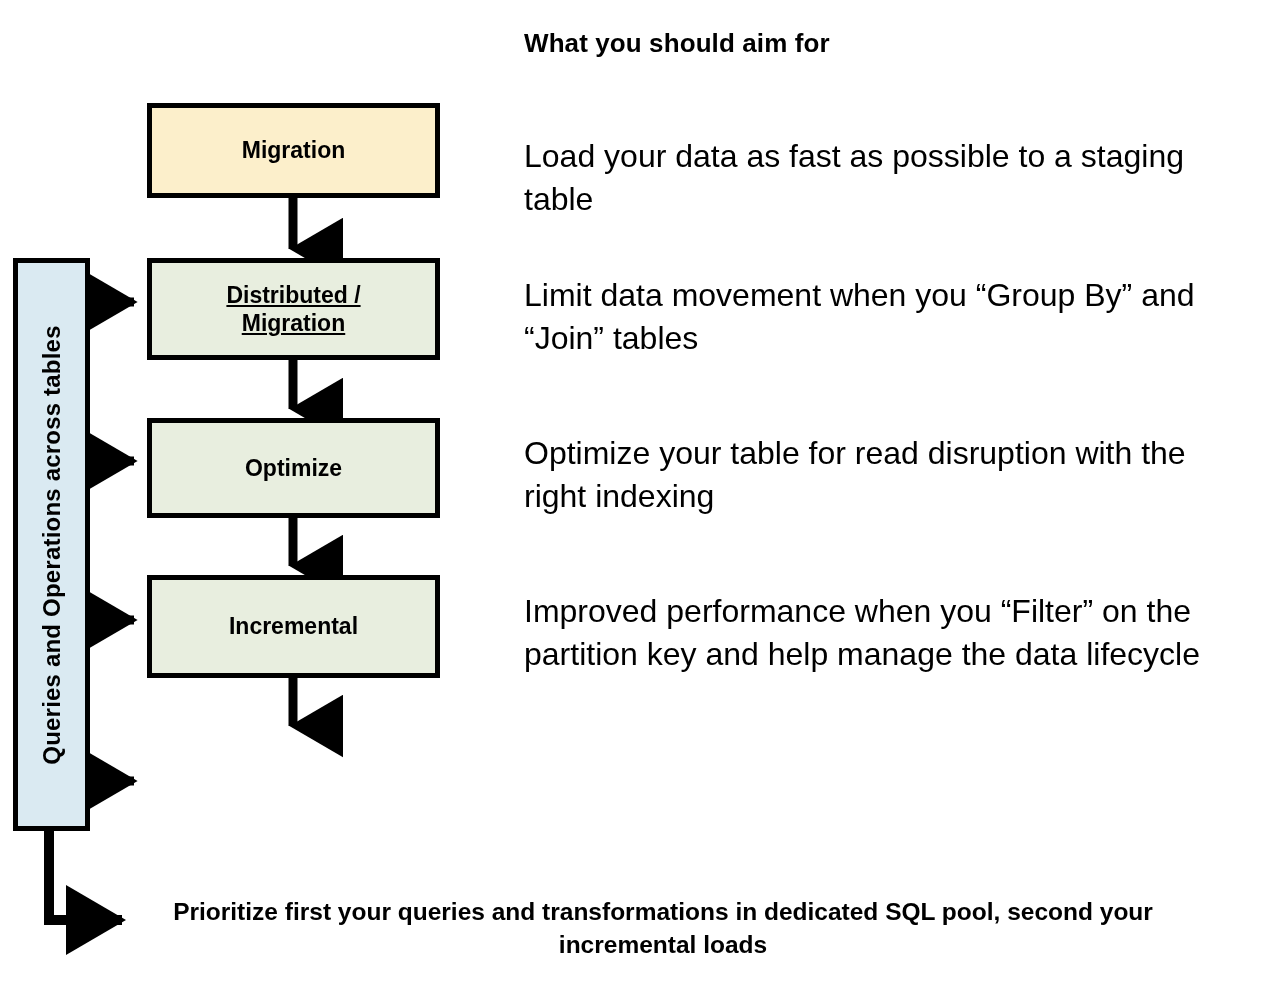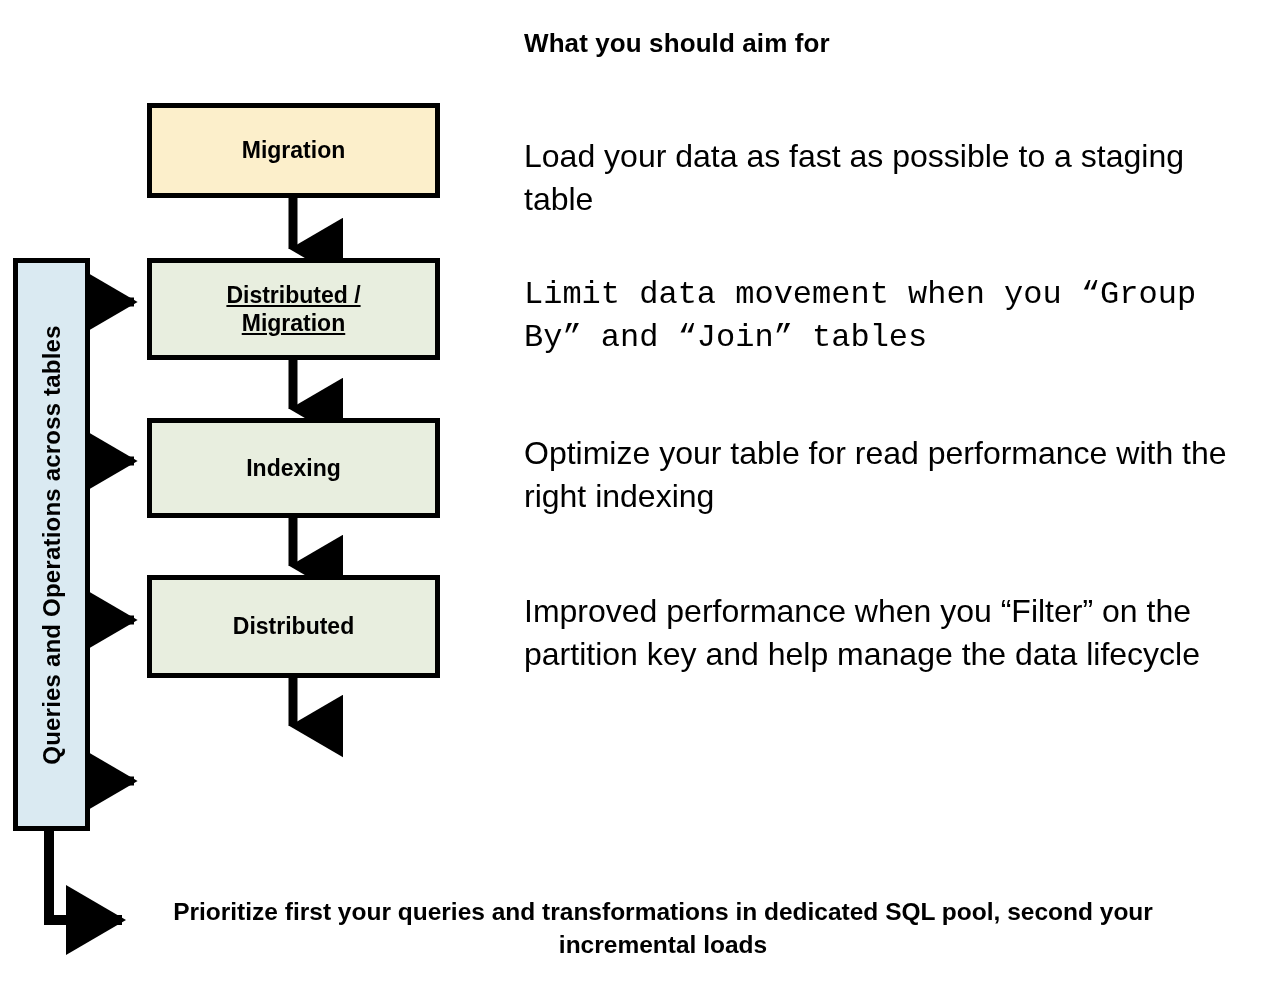--- a/index.html
+++ b/index.html
@@ -83,21 +83,21 @@
 
   
   .desc {
     position: absolute;
     left: 524px;
     width: 712px;
     font-size: 32px;
     line-height: 1.33;
   }
   .desc-1 { top: 135px; }
-  .desc-2 { top: 274px; font-family: Liberation Mono, monospace; }
+  .desc-2 { top: 274px; }
   .desc-3 { top: 432px; }
   .desc-4 { top: 590px; }
   .desc-5 { top: 770px; }
 
   
   .footer-note {
     position: absolute;
     left: 163px;
     top: 896px;
     width: 1000px;
@@ -158,28 +158,28 @@
   </div>
 
   <div class="stage-box box-distributed">
     <div class="stage-label">
       <div>Distributed /</div>
       <div>Migration</div>
     </div>
   </div>
 
   <div class="stage-box box-indexing">
-    <div class="stage-label">Indexing</div>
+    <div class="stage-label">Optimize</div>
   </div>
 
   <div class="stage-box box-partitioning">
-    <div class="stage-label">Distributed</div>
+    <div class="stage-label">Incremental</div>
   </div>
 
 
   <div class="desc desc-1">Load your data as fast as possible to a staging table</div>
   <div class="desc desc-2">Limit data movement when you “Group By” and “Join” tables</div>
-  <div class="desc desc-3">Optimize your table for read performance with the right indexing</div>
+  <div class="desc desc-3">Optimize your table for read disruption with the right indexing</div>
   <div class="desc desc-4">Improved performance when you “Filter” on the partition key and help manage the data lifecycle</div>
 
   <div class="footer-note">Prioritize first your queries and transformations in dedicated SQL pool, second your incremental loads</div>
 
 </div>
 
 </body></html>

